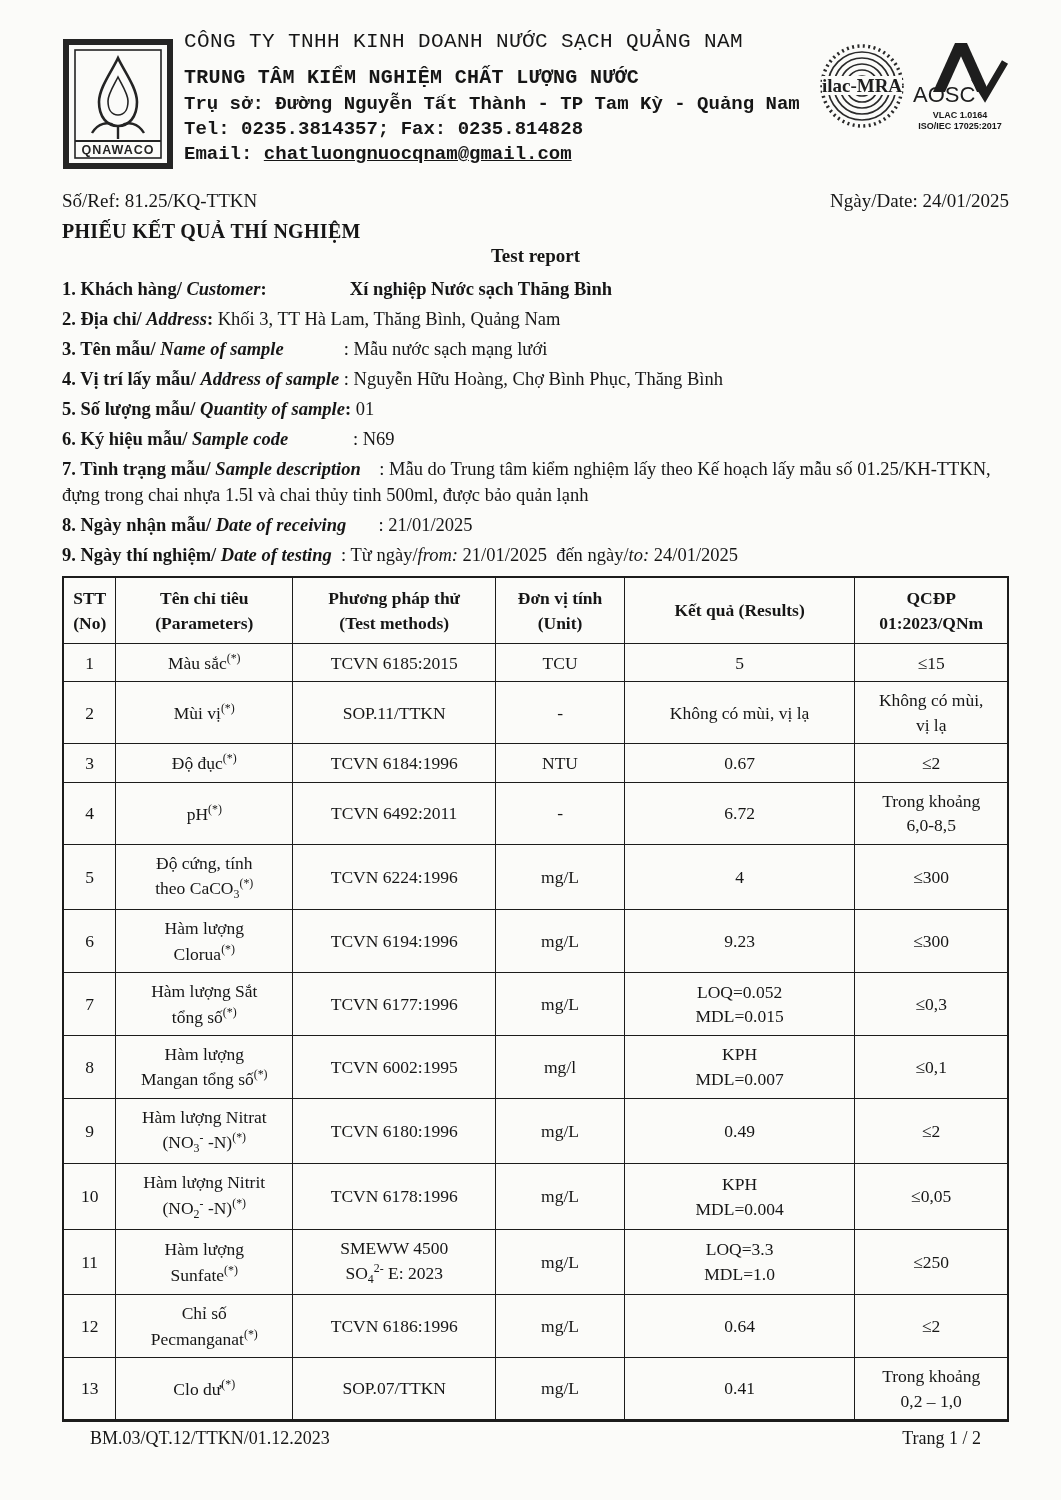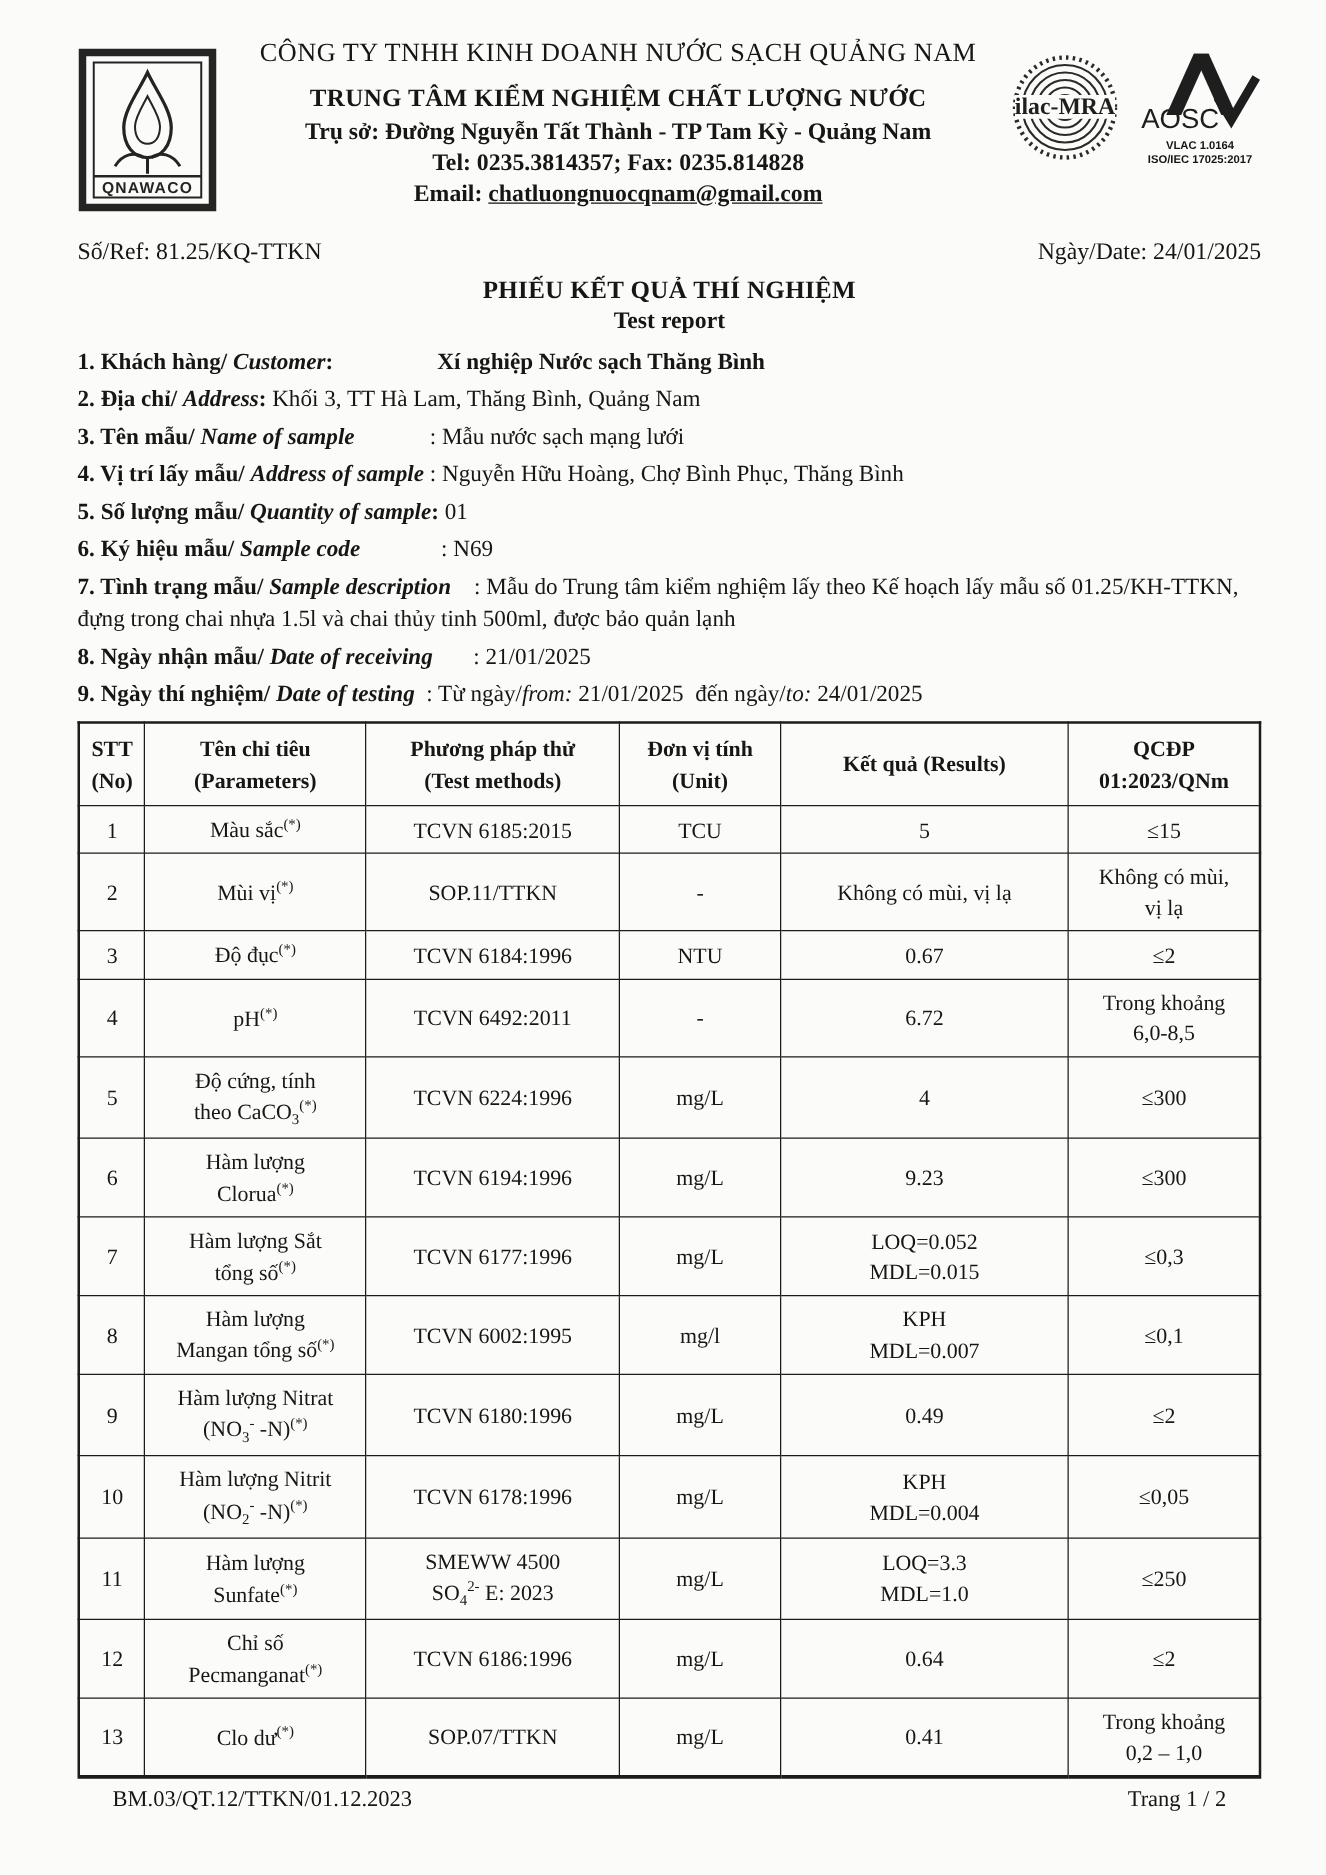--- a/index.html
+++ b/index.html
@@ -5,33 +5,33 @@
   html,body{margin:0;padding:0;}
   body{
     width:1061px;height:1500px;background:#fbfbf9;color:#161616;
     font-family:"Liberation Serif","DejaVu Serif",serif;
     overflow:hidden;
   }
   .page{width:1061px;height:1500px;box-sizing:border-box;padding:30px 52px 0 62px;position:relative;}
   
   .header{display:flex;align-items:flex-start;}
   .logo-left{flex:0 0 118px;padding-top:8px;}
-  .header-center{flex:1 1 auto;text-align:center;padding:0 4px;}
+  .header-center{flex:1 1 auto;text-align:left;padding:0 4px;font-family:Liberation Mono, monospace;}
   .h-company{font-size:21px;letter-spacing:.4px;white-space:nowrap;}
   .h-center-name{font-size:20px;font-weight:bold;letter-spacing:.3px;margin-top:13px;}
   .h-address{font-size:19px;font-weight:bold;margin-top:4px;}
   .h-tel{font-size:19px;font-weight:bold;margin-top:3px;}
   .h-email{font-size:19px;font-weight:bold;margin-top:3px;}
   .email{text-decoration:underline;}
-  .header-right{flex:0 0 190px;display:flex;align-items:flex-start;gap:16px;padding-top:10px;}
+  .header-right{flex:0 0 190px;display:flex;align-items:flex-start;gap:6px;padding-top:10px;}
   .aosc-block{text-align:center;}
   .aosc-sub{font-family:"Liberation Sans","DejaVu Sans",sans-serif;font-size:9px;font-weight:bold;line-height:1.25;}
   
   .ref-row{display:flex;justify-content:space-between;font-size:19px;margin-top:16px;}
-  .title-vi{text-align:center;font-size:20px;font-weight:bold;margin-top:8px;letter-spacing:.3px;}
+  .title-vi{text-align:left;font-size:20px;font-weight:bold;margin-top:8px;letter-spacing:.3px;}
   .title-en{text-align:center;font-size:19px;font-weight:bold;margin-top:2px;}
   
   .info-list{margin-top:10px;font-size:18.5px;}
   .info-item{margin:4.5px 0;line-height:1.38;}
   .info-item b i{font-weight:bold;}
   
   table.results{border-collapse:collapse;width:100%;margin-top:8px;table-layout:fixed;}
   table.results th,table.results td{
     border:1.8px solid #1c1c1c;text-align:center;vertical-align:middle;
     padding:6px 5px;font-size:17.5px;line-height:1.4;word-wrap:break-word;

